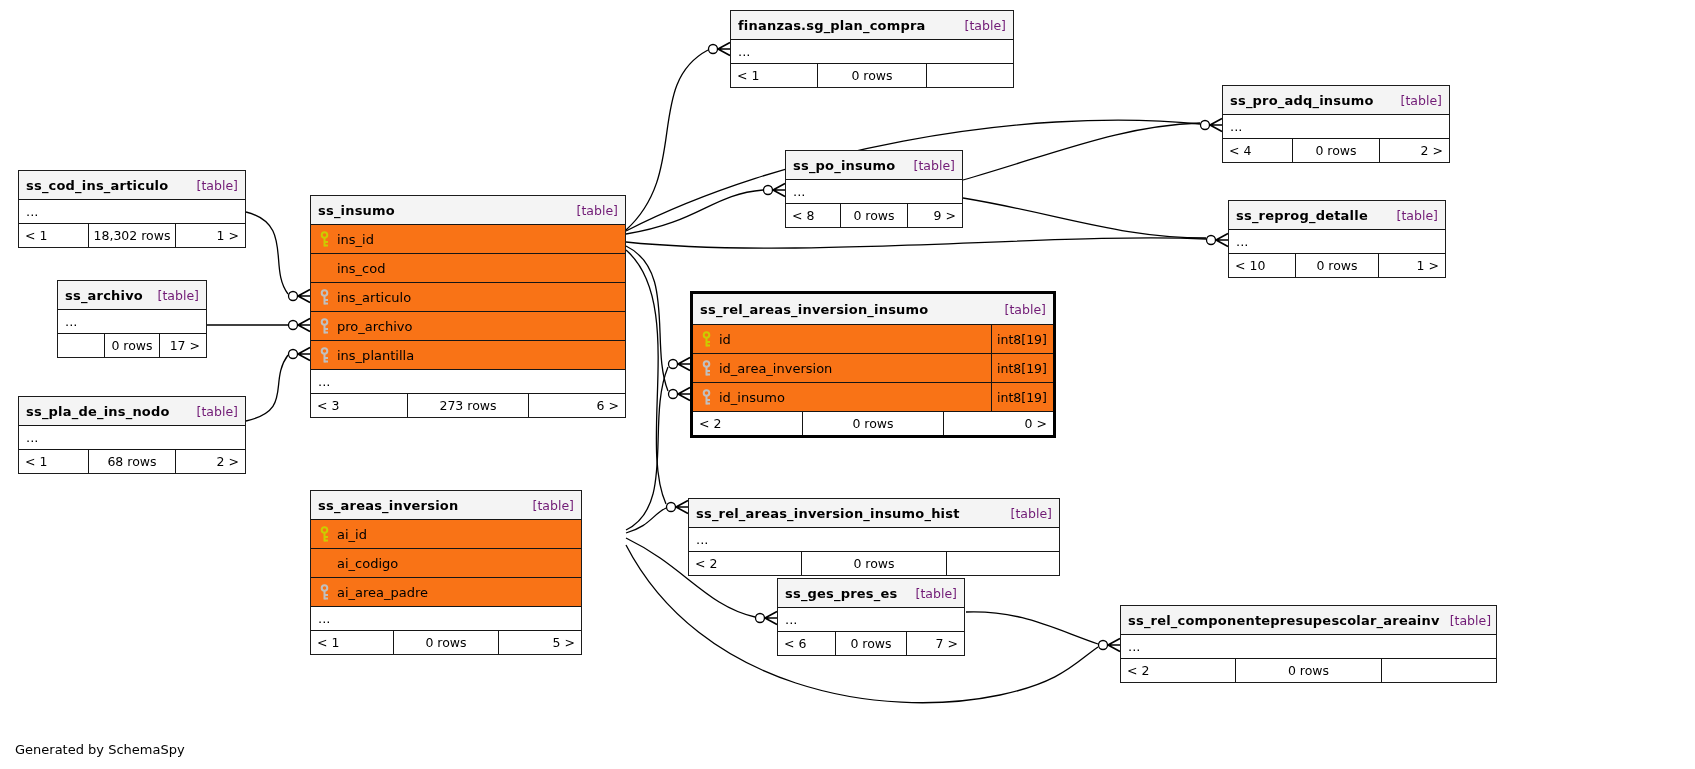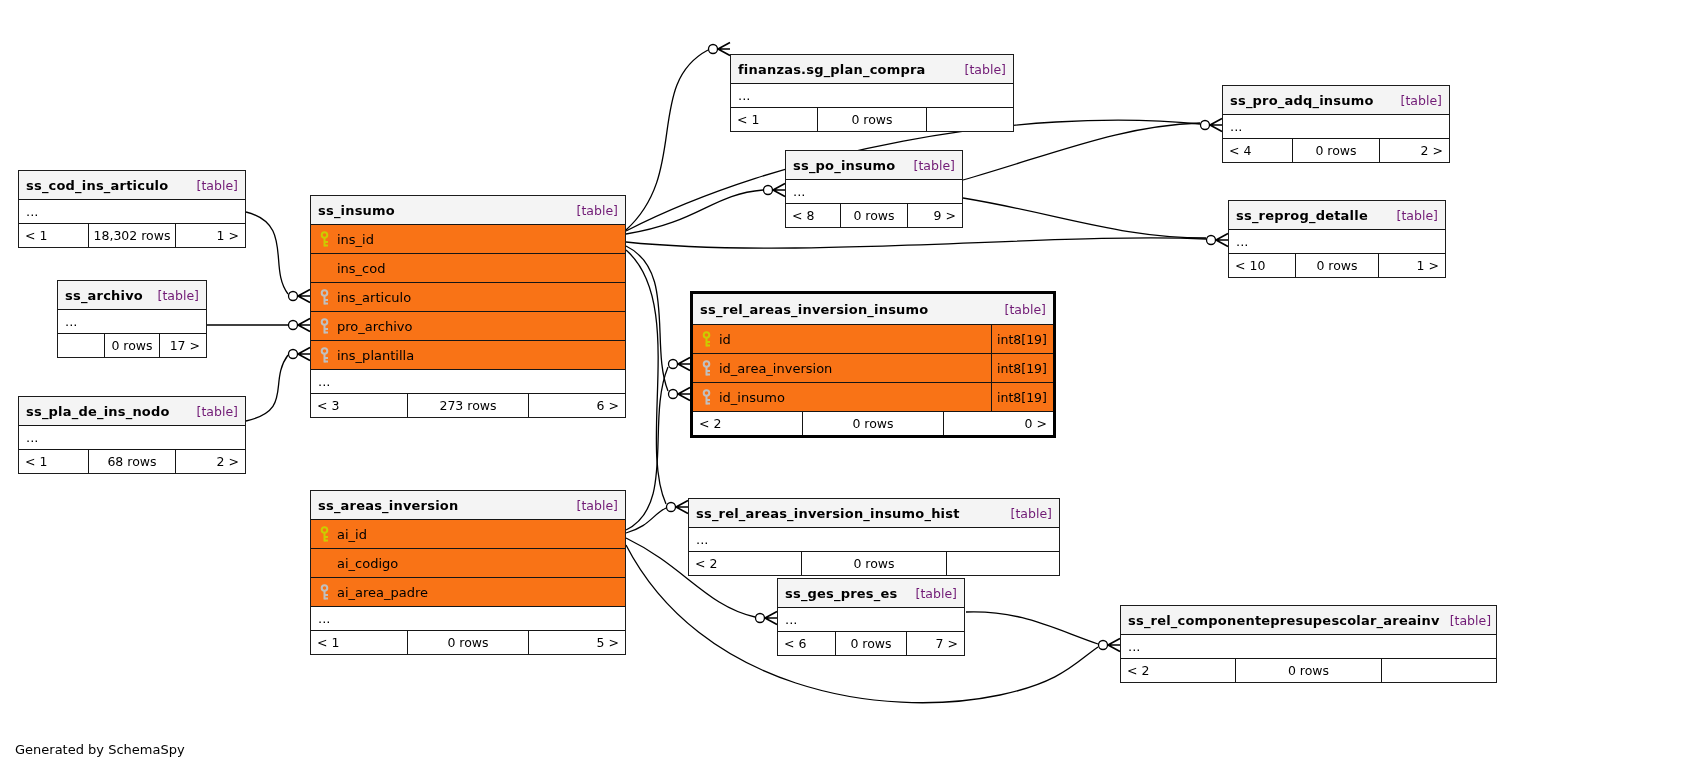--- a/index.html
+++ b/index.html
@@ -205,21 +205,21 @@
           </span>
           <span class="col-name">ins_plantilla</span>
         </div>
         <div class="ell-row">...</div>
         <div class="footer-row">
           <span class="footer-cell fc-left">&lt; 3</span>
           <span class="footer-cell fc-mid">273 rows</span>
           <span class="footer-cell fc-right">6 &gt;</span>
         </div>
       </div>
-      <div class="table-node" style="left: 730px; top: 10px; width: 284px; margin-top: 44px;">
+      <div class="table-node" style="left: 730px; top: 10px; width: 284px;">
         <div class="table-header">
           <span class="table-title">finanzas.sg_plan_compra</span>
           <span class="table-tag">[table]</span>
         </div>
         <div class="ell-row">...</div>
         <div class="footer-row">
           <span class="footer-cell fc-left">&lt; 1</span>
           <span class="footer-cell fc-mid">0 rows</span>
           <span class="footer-cell fc-right"></span>
         </div>
@@ -312,21 +312,21 @@
           <span class="table-title">ss_rel_areas_inversion_insumo_hist</span>
           <span class="table-tag">[table]</span>
         </div>
         <div class="ell-row">...</div>
         <div class="footer-row">
           <span class="footer-cell fc-left">&lt; 2</span>
           <span class="footer-cell fc-mid">0 rows</span>
           <span class="footer-cell fc-right"></span>
         </div>
       </div>
-      <div class="table-node" style="left: 310px; top: 490px; width: 316px;">
+      <div class="table-node" style="left: 310px; top: 490px; width: 272px;">
         <div class="table-header">
           <span class="table-title">ss_areas_inversion</span>
           <span class="table-tag">[table]</span>
         </div>
         <div class="col-row">
           <span class="key-slot">
             <svg width="11" height="17" viewBox="0 0 11 17">
               <circle cx="5.5" cy="4" r="2.8" fill="none" stroke="#cccc00" stroke-width="2"></circle>
               <line x1="5.5" y1="6.8" x2="5.5" y2="15.5" stroke="#cccc00" stroke-width="2"></line>
               <line x1="5.5" y1="11" x2="9" y2="11" stroke="#cccc00" stroke-width="2"></line>

